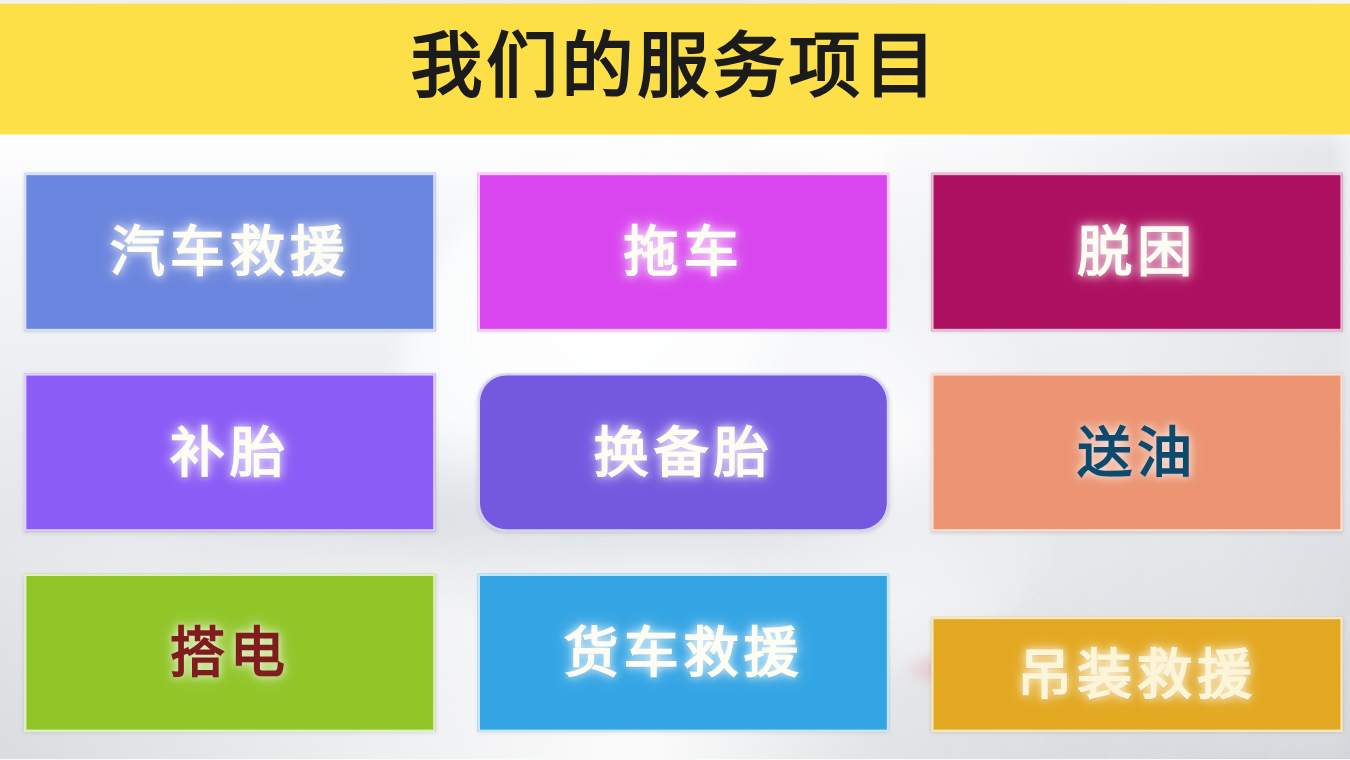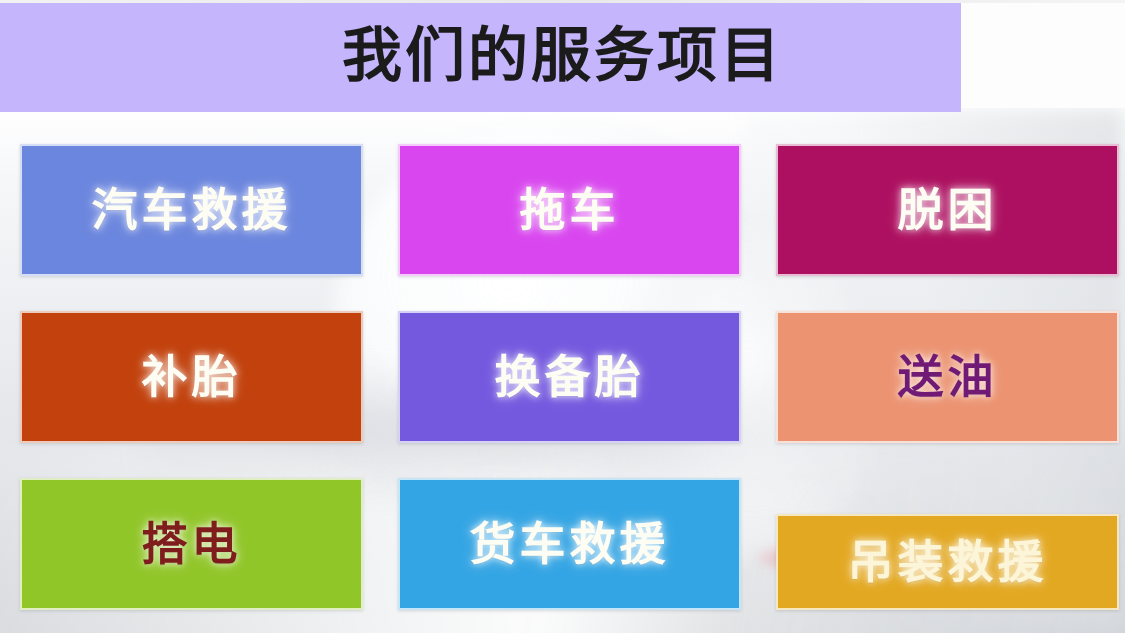--- a/index.html
+++ b/index.html
@@ -121,23 +121,23 @@
     border-radius: 50%;
     background: radial-gradient(ellipse, rgba(231,122,128,0.55) 0%, rgba(236,170,174,0.12) 70%, rgba(255,255,255,0) 100%);
     filter: blur(5px);
   }
 
   
   .header {
     position: absolute;
     left: 0;
     top: 0;
-    width: 961px;
+    width: 1125px;
     height: 112px;
-    background: #c4b5fd;
+    background: #fde047;
     z-index: 5;
   }
   .header-rule {
     position: absolute;
     left: 0;
     top: 0;
     width: 1125px;
     height: 3px;
     background: linear-gradient(90deg, #f2f2f2 0%, #e9e9e9 50%, #f4f4f4 100%);
   }
@@ -215,28 +215,28 @@
   <div class="grid">
     <div class="tile" style="background: rgb(107, 134, 222);">
       <span class="tile-label" style="color: rgb(253, 253, 244);">汽车救援</span>
     </div>
     <div class="tile" style="background: #d946ef;">
       <span class="tile-label" style="color: rgb(253, 253, 244);">拖车</span>
     </div>
     <div class="tile" style="background: rgb(173, 16, 96); text-align: right;">
       <span class="tile-label" style="color: rgb(253, 253, 244);">脱困</span>
     </div>
-    <div class="tile" style="background: #c2410c; justify-content: center;">
+    <div class="tile" style="background: #8b5cf6; justify-content: center;">
       <span class="tile-label" style="color: rgb(253, 253, 244);">补胎</span>
     </div>
-    <div class="tile" style="background: rgb(116, 89, 223);">
+    <div class="tile" style="background: rgb(116, 89, 223); border-radius: 24px;">
       <span class="tile-label" style="color: rgb(253, 253, 244);">换备胎</span>
     </div>
     <div class="tile" style="background: rgb(236, 147, 113);">
-      <span class="tile-label" style="color: #701a75;">送油</span>
+      <span class="tile-label" style="color: #0c4a6e;">送油</span>
     </div>
     <div class="tile" style="background: rgb(145, 198, 41);">
       <span class="tile-label" style="color: #7f1d1d;">搭电</span>
     </div>
     <div class="tile" style="background: rgb(52, 165, 228);">
       <span class="tile-label" style="color: rgb(253, 253, 244); text-align: center;">货车救援</span>
     </div>
     <div class="tile" style="background: rgb(227, 168, 33); margin-top: 36px;">
       <span class="tile-label" style="color: rgb(253, 245, 216);">吊装救援</span>
     </div>

